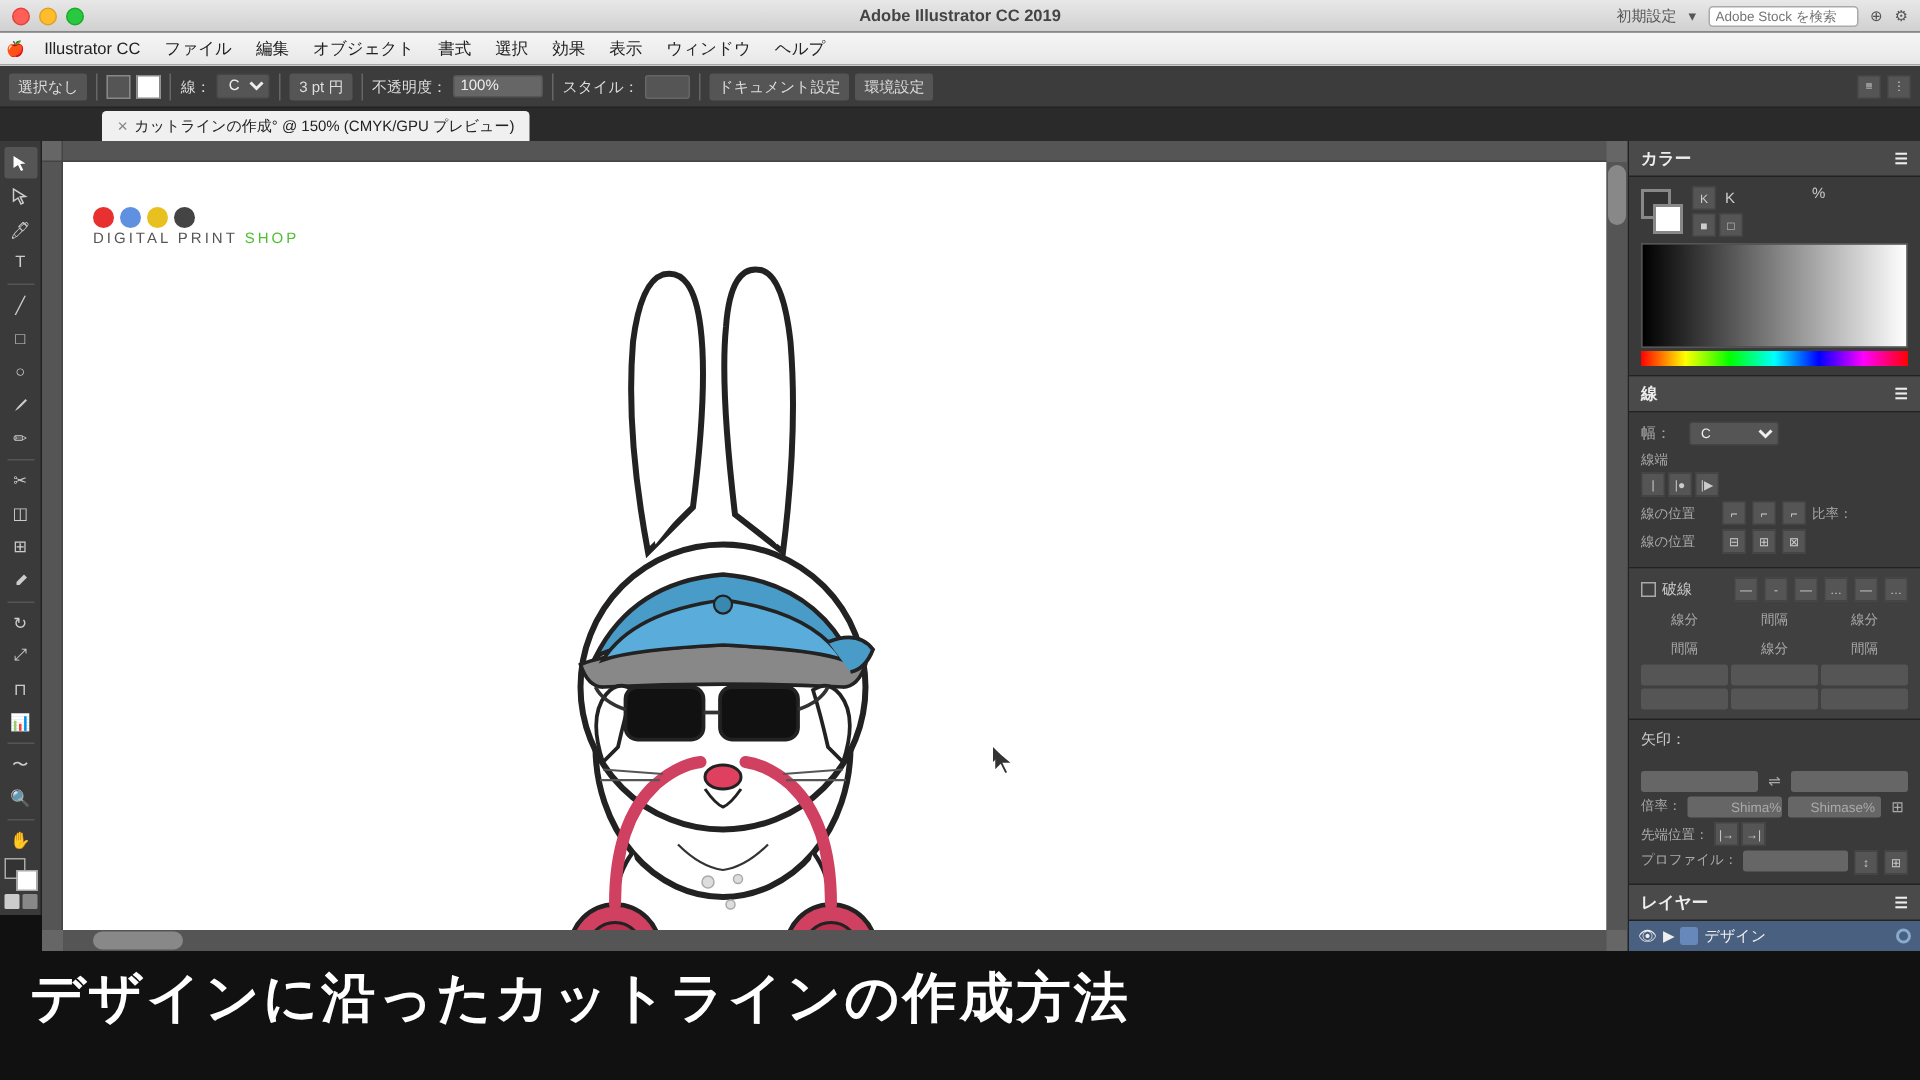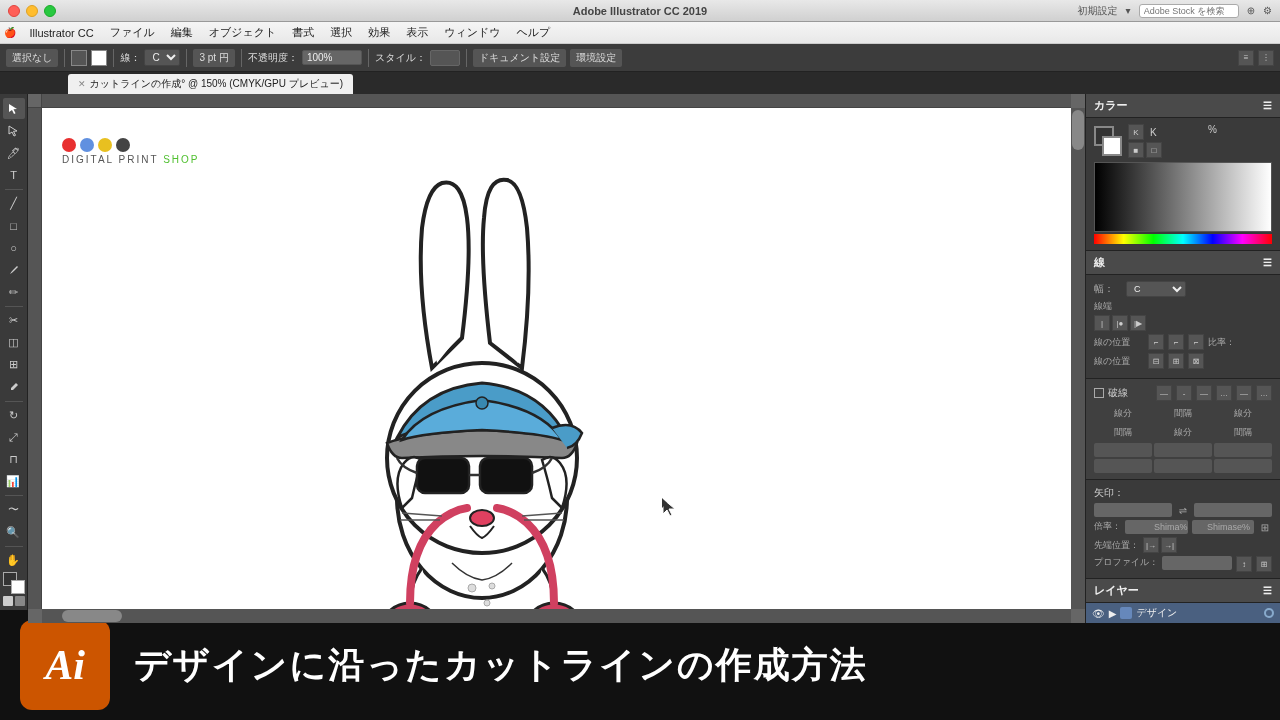--- a/index.html
+++ b/index.html
@@ -735,21 +735,21 @@
             <div style="height:14px;background:#555;border-radius:2px;"></div>
             <div style="height:14px;background:#555;border-radius:2px;"></div>
             <div style="height:14px;background:#555;border-radius:2px;"></div>
             <div style="height:14px;background:#555;border-radius:2px;"></div>
             <div style="height:14px;background:#555;border-radius:2px;"></div>
             <div style="height:14px;background:#555;border-radius:2px;"></div>
           </div>
         </div>
 
         <div class="panel-section" style="font-size:10px;color:#ccc;">
-          <div style="margin-bottom:3px;">
+          <div style="margin-bottom:14px;">
             <span>矢印：</span>
           </div>
           <div style="display:flex;gap:4px;margin-bottom:3px;">
             <div style="flex:1;height:14px;background:#666;border-radius:2px;"></div>
             <div style="width:14px;height:14px;display:flex;align-items:center;justify-content:center;color:#aaa;">⇌</div>
             <div style="flex:1;height:14px;background:#666;border-radius:2px;"></div>
           </div>
           <div style="display:flex;gap:4px;margin-bottom:3px;">
             <span style="color:#aaa;font-size:9px;">倍率：</span>
             <div style="flex:1;height:14px;background:#666;border-radius:2px;position:relative;">
@@ -785,17 +785,14 @@
           <div style="width:12px;height:12px;background:#6688bb;border-radius:2px;"></div>
           <span style="flex:1;">デザイン</span>
           <div style="width:10px;height:10px;border-radius:50%;border:2px solid #88aacc;"></div>
         </div>
       </div>
     </div>
   </div>
 </div>
 
 <div class="bottom-bar">
-  <div class="ai-icon-box">
-    <span class="ai-icon-text">Ai</span>
-  </div>
   <div class="bottom-title">デザインに沿ったカットラインの作成方法</div>
 </div>
 
 </body></html>

